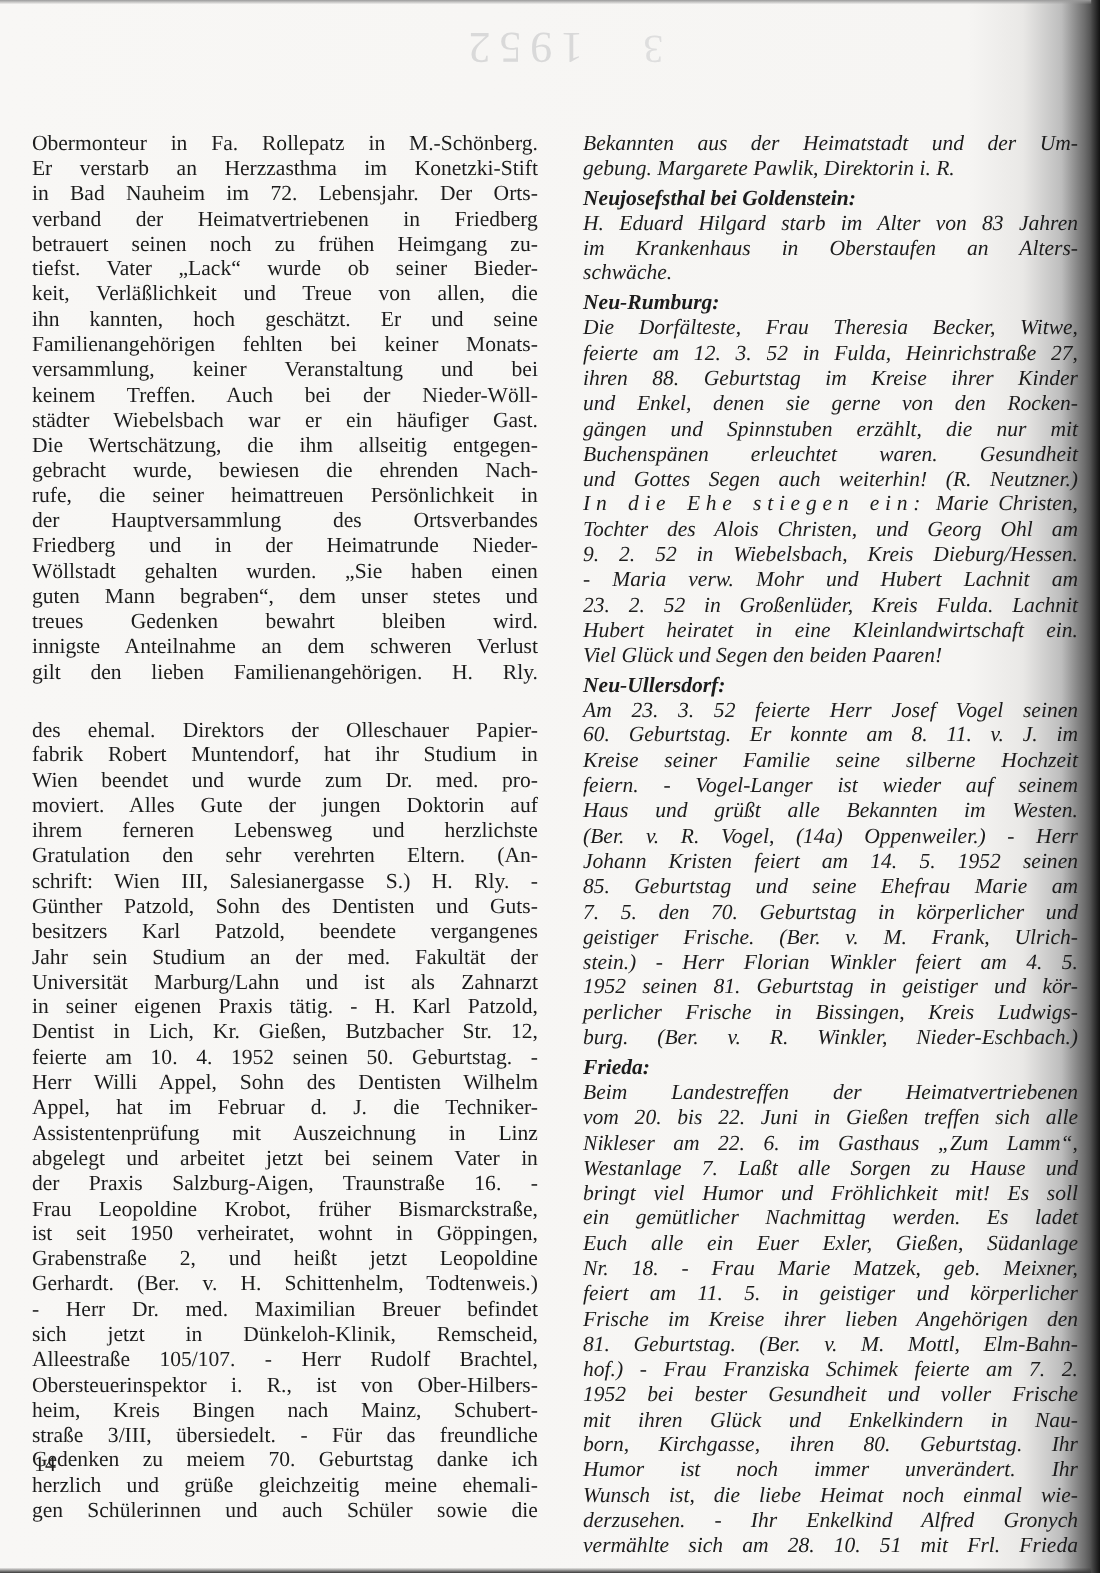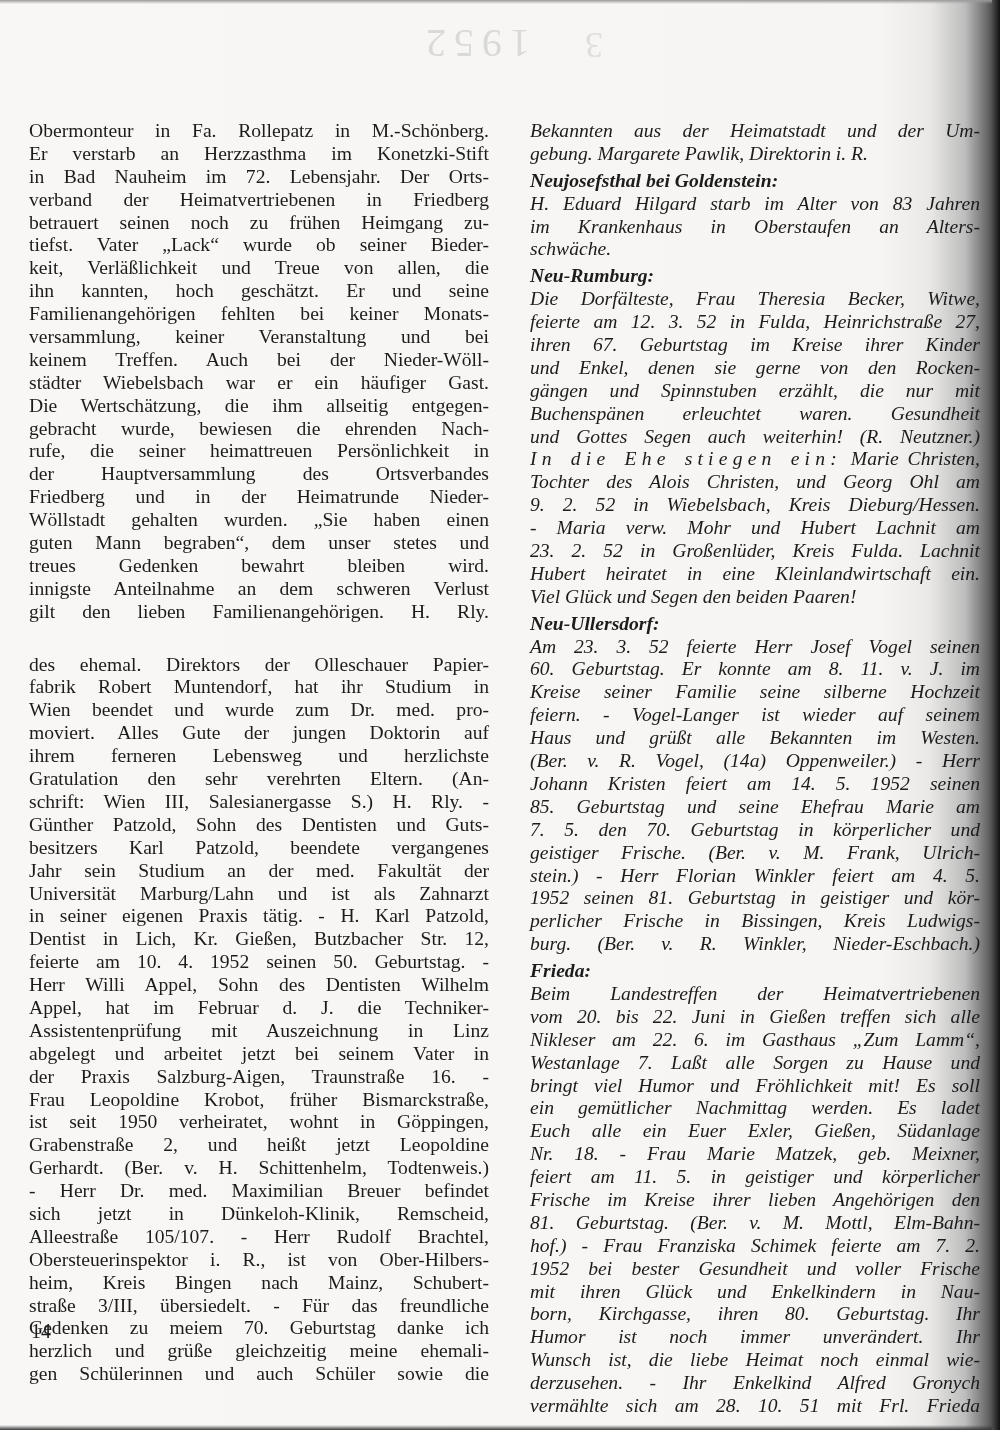--- a/index.html
+++ b/index.html
@@ -119,21 +119,21 @@
           <div class="line head">Neujosefsthal bei Goldenstein:</div>
           <div class="line">H. Eduard Hilgard starb im Alter von 83 Jahren</div>
           <div class="line">im Krankenhaus in Oberstaufen an Alters-</div>
           <div class="line last">schwäche.</div>
         </div>
         <div>
           <div class="gap-small"></div>
           <div class="line head">Neu-Rumburg:</div>
           <div class="line">Die Dorfälteste, Frau Theresia Becker, Witwe,</div>
           <div class="line">feierte am 12. 3. 52 in Fulda, Heinrichstraße 27,</div>
-          <div class="line">ihren 67. Geburtstag im Kreise ihrer Kinder</div>
+          <div class="line">ihren 88. Geburtstag im Kreise ihrer Kinder</div>
           <div class="line">und Enkel, denen sie gerne von den Rocken-</div>
           <div class="line">gängen und Spinnstuben erzählt, die nur mit</div>
           <div class="line">Buchenspänen erleuchtet waren. Gesundheit</div>
           <div class="line">und Gottes Segen auch weiterhin! (R. Neutzner.)</div>
           <div class="line"><span class="spaced">In die Ehe stiegen ein:</span><span> Marie Christen,</span></div>
           <div class="line">Tochter des Alois Christen, und Georg Ohl am</div>
           <div class="line">9. 2. 52 in Wiebelsbach, Kreis Dieburg/Hessen.</div>
           <div class="line">- Maria verw. Mohr und Hubert Lachnit am</div>
           <div class="line">23. 2. 52 in Großenlüder, Kreis Fulda. Lachnit</div>
           <div class="line">Hubert heiratet in eine Kleinlandwirtschaft ein.</div>

